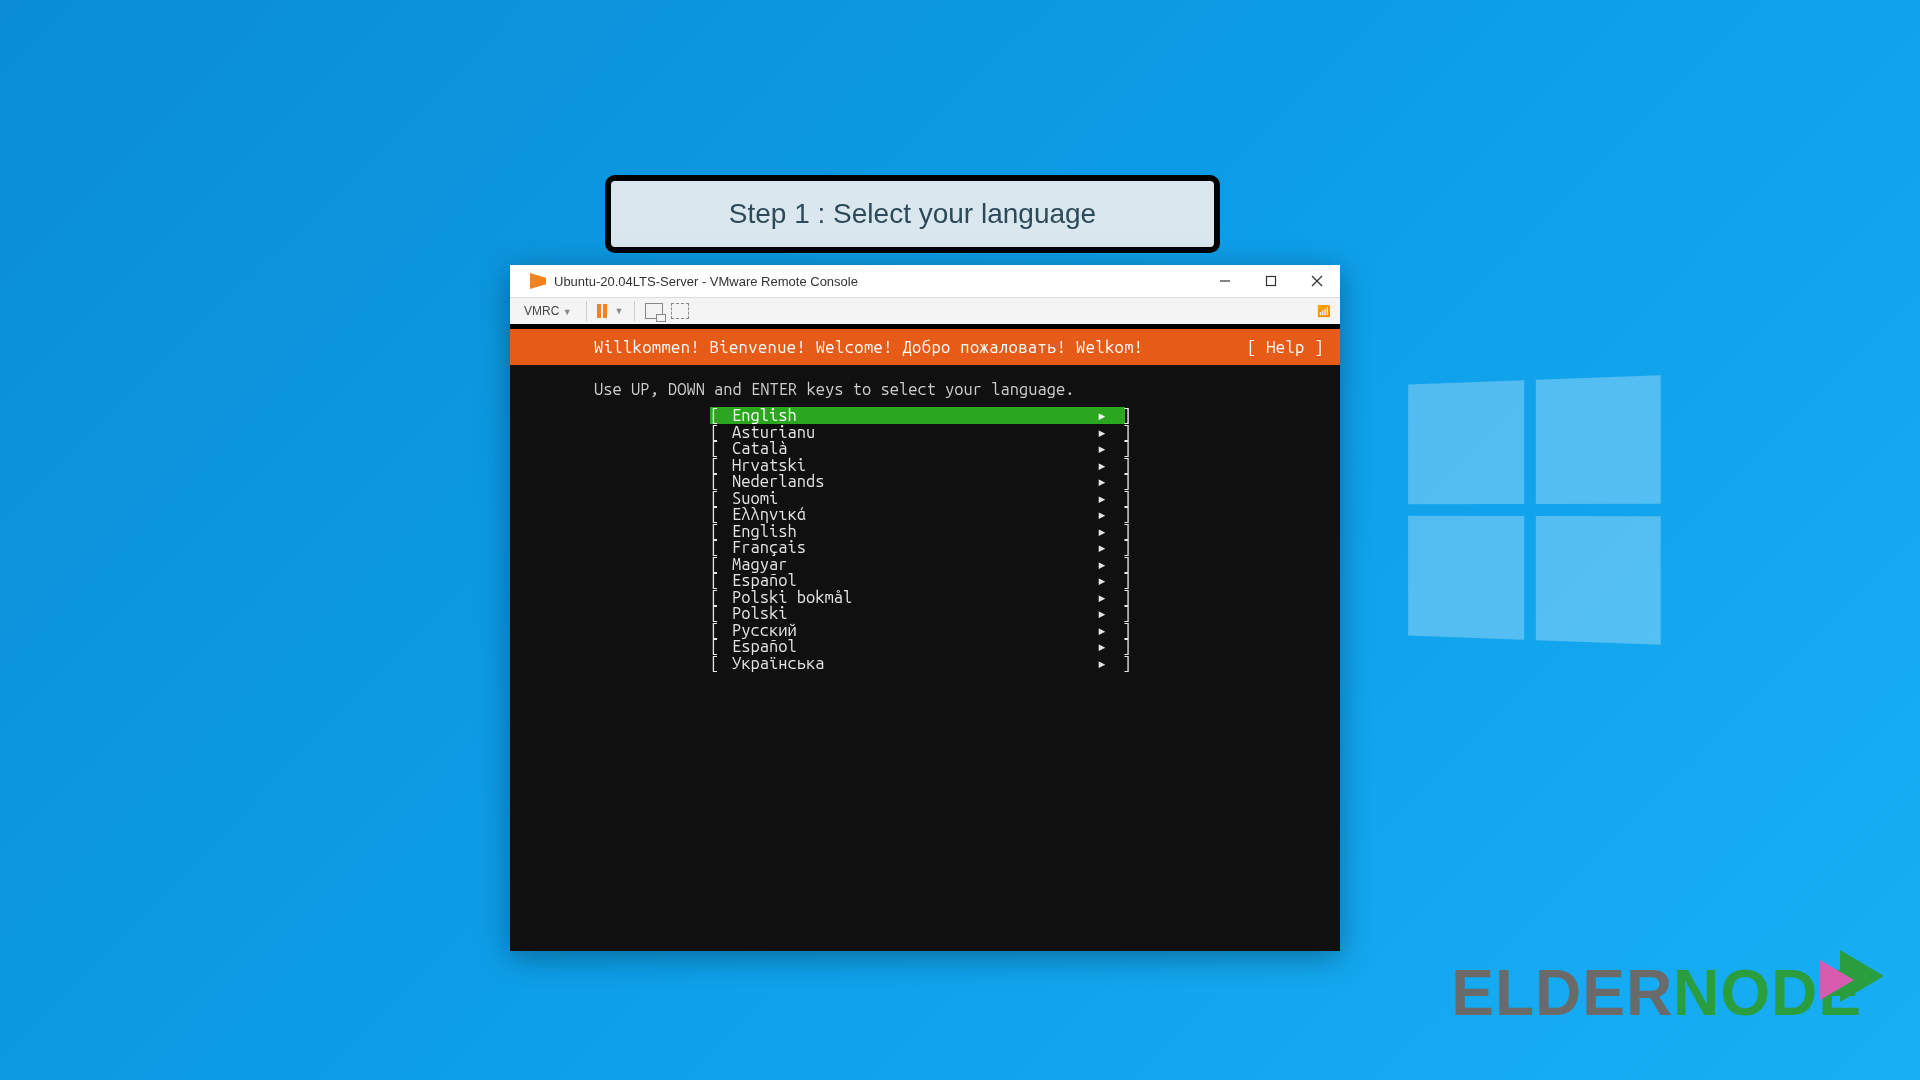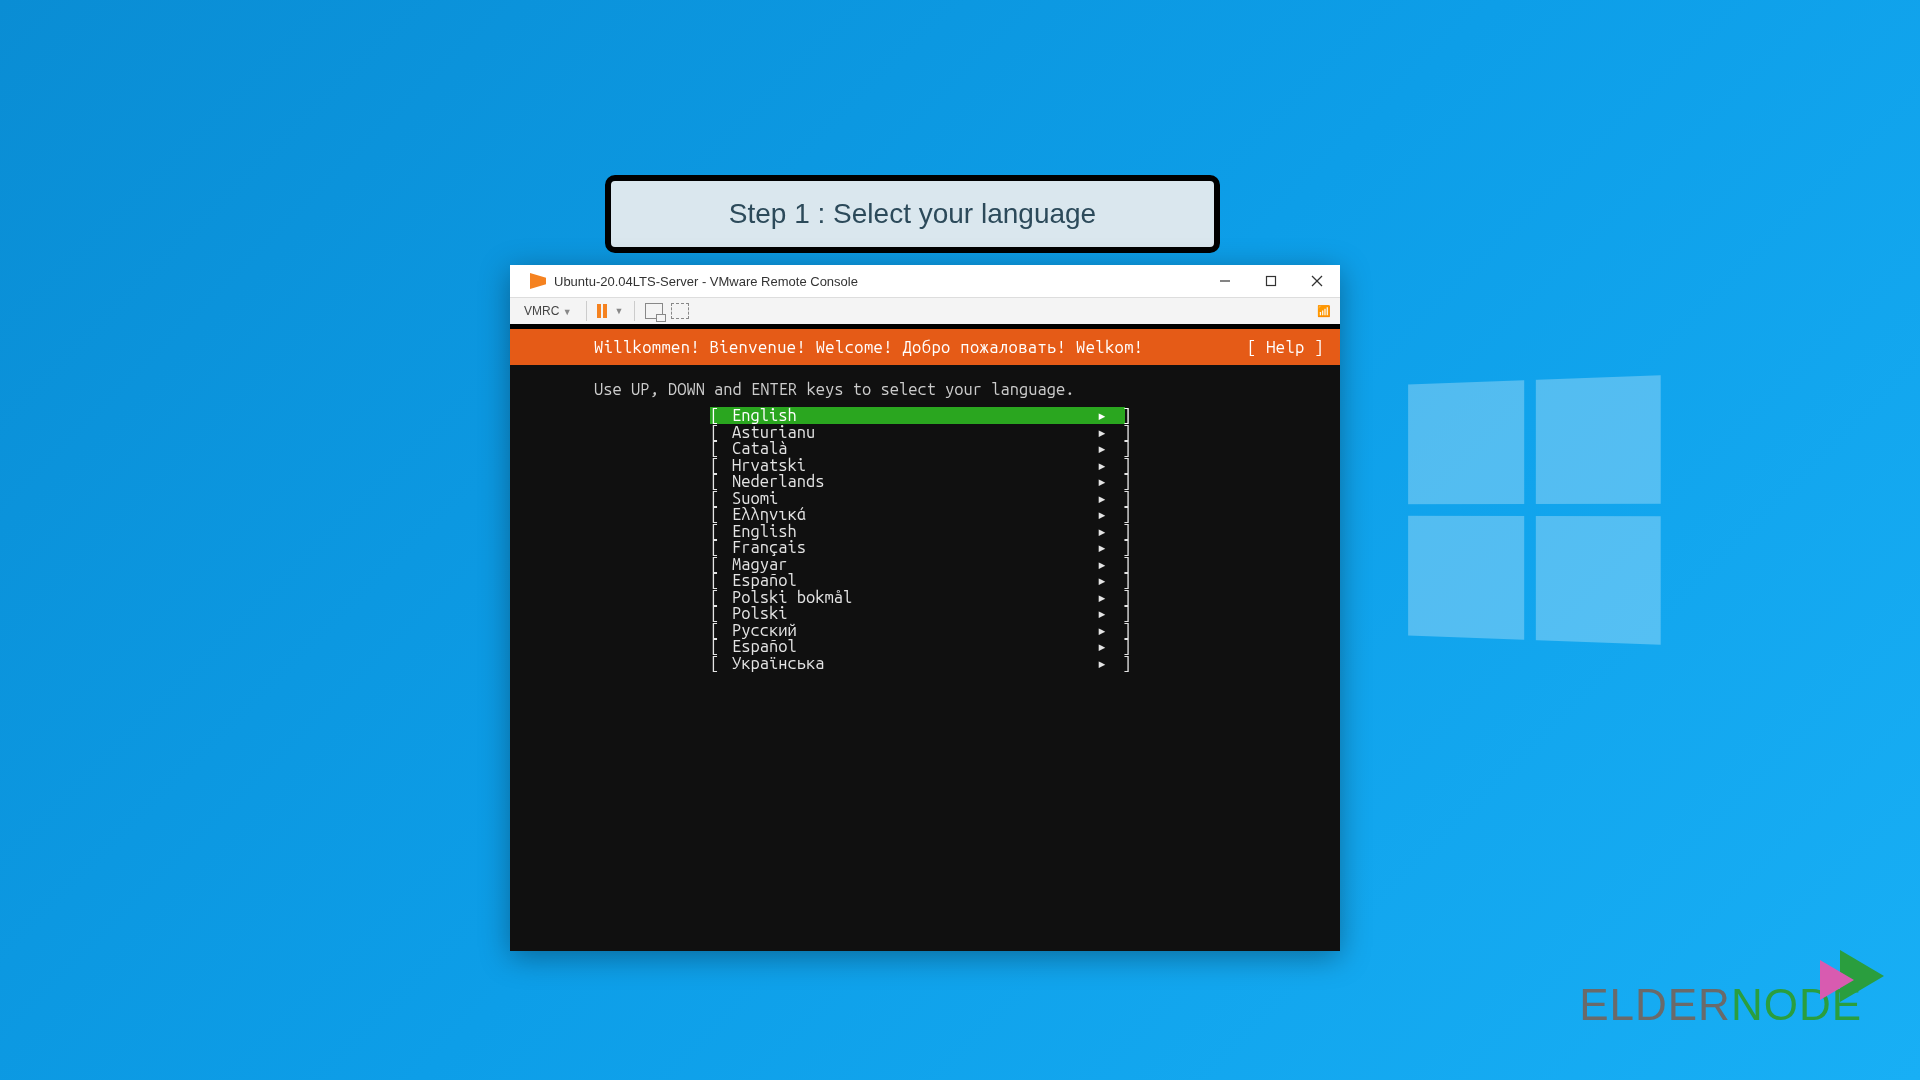--- a/index.html
+++ b/index.html
@@ -144,22 +144,22 @@
     }
     .lang-row .l-bracket { width: 22px; }
     .lang-row .lang-name { flex: 1; }
     .lang-row .arrow { width: 16px; }
     .lang-row .r-bracket { width: 12px; text-align: right; }
     
     .watermark {
       position: absolute;
       right: 58px;
       bottom: 50px;
-      font-size: 44px;
-      font-weight: 400;
+      font-size: 64px;
+      font-weight: 700;
       letter-spacing: 1px;
       font-family: 'Segoe UI', sans-serif;
     }
     .watermark .elder { color: #6a6a6a; }
     .watermark .node { color: #2a9e3e; }
     .watermark-icon {
       position: absolute;
       right: 30px;
       bottom: 70px;
       width: 70px;

